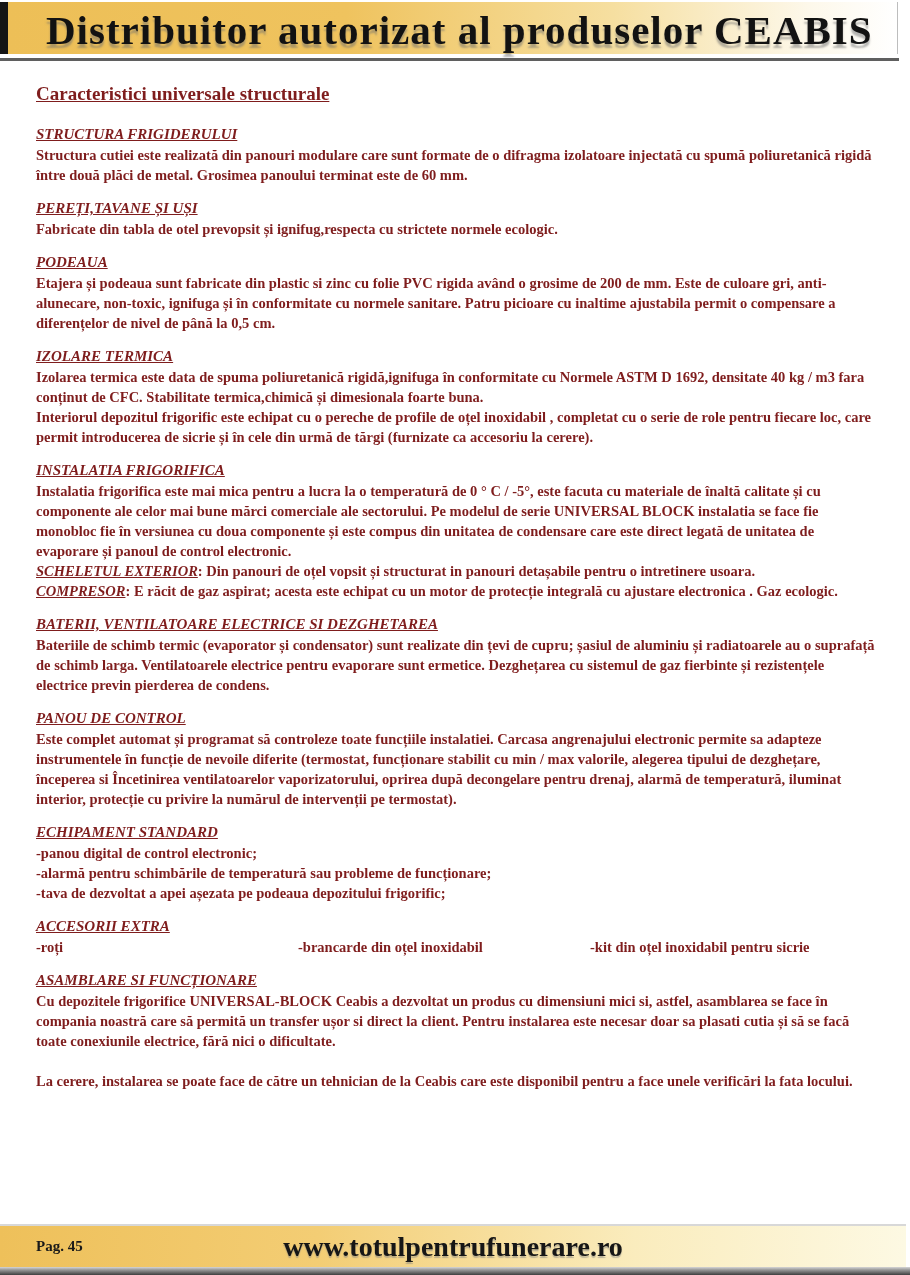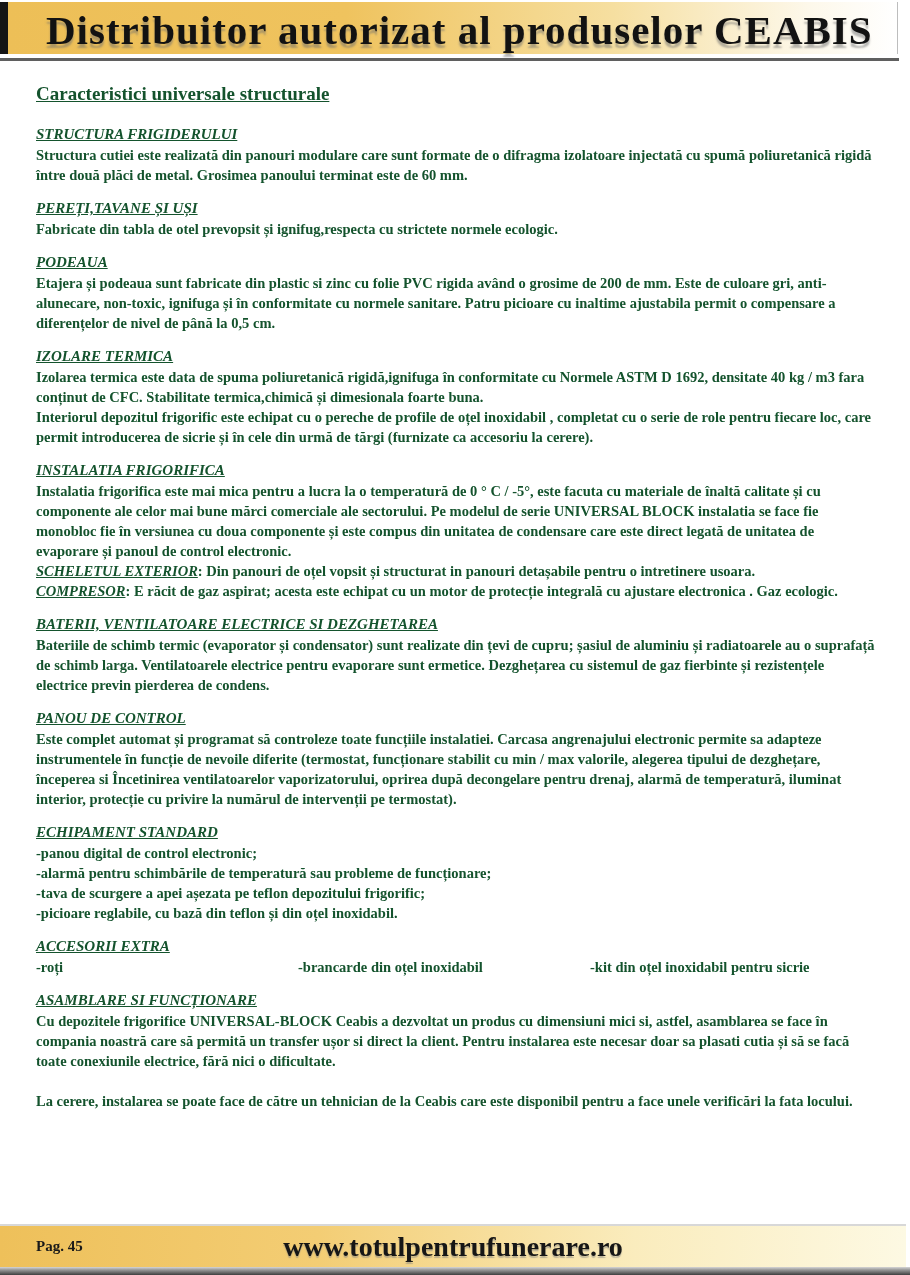--- a/index.html
+++ b/index.html
@@ -24,21 +24,21 @@
     text-shadow:0 4px 2px rgba(110,110,110,0.5);
   }
   .banner-rule {
     position:absolute; top:58px; left:0; width:899px; height:3px;
     background:#5f5f5f;
   }
 
   
   main {
     position:absolute; top:84px; left:36px; width:842px;
-    color:#14532d; font-size:14.5px; line-height:20px; font-weight:bold;
+    color:#7f1d1d; font-size:14.5px; line-height:20px; font-weight:bold;
   }
   .doc-title {
     font-size:19px; font-weight:bold; text-decoration:underline;
     margin:0 0 20px 0;
   }
   .sec-h {
     font-style:italic; text-decoration:underline; font-size:15px;
     margin:13px 0 1px 0;
   }
   .sec p { margin:0; }
@@ -114,22 +114,21 @@
 
   <div class="sec">
     <div class="sec-h">PANOU DE CONTROL</div>
     <p>Este complet automat și programat să controleze toate funcțiile instalatiei. Carcasa angrenajului electronic permite sa adapteze instrumentele în funcție de nevoile diferite (termostat, funcționare stabilit cu min / max valorile, alegerea tipului de dezghețare, începerea si Încetinirea ventilatoarelor vaporizatorului, oprirea după decongelare pentru drenaj, alarmă de temperatură, iluminat interior, protecție cu privire la numărul de intervenții pe termostat).</p>
   </div>
 
   <div class="sec">
     <div class="sec-h">ECHIPAMENT STANDARD</div>
     <p>-panou digital  de control electronic;</p>
     <p>-alarmă pentru schimbările de temperatură sau  probleme de funcționare;</p>
-    <p>-tava  de scurgere a apei așezata pe teflon depozitului frigorific;</p>
-    <p>-picioare reglabile, cu bază din teflon și din oțel inoxidabil.</p>
+    <p>-tava  de dezvoltat a apei așezata pe podeaua depozitului frigorific;</p>
   </div>
 
   <div class="sec">
     <div class="sec-h">ACCESORII EXTRA</div>
     <div class="accessories">
       <span class="acc-col1">-roți</span>
       <span class="acc-col2">-brancarde din oțel inoxidabil</span>
       <span class="acc-col3">-kit din oțel inoxidabil pentru sicrie</span>
     </div>
   </div>

